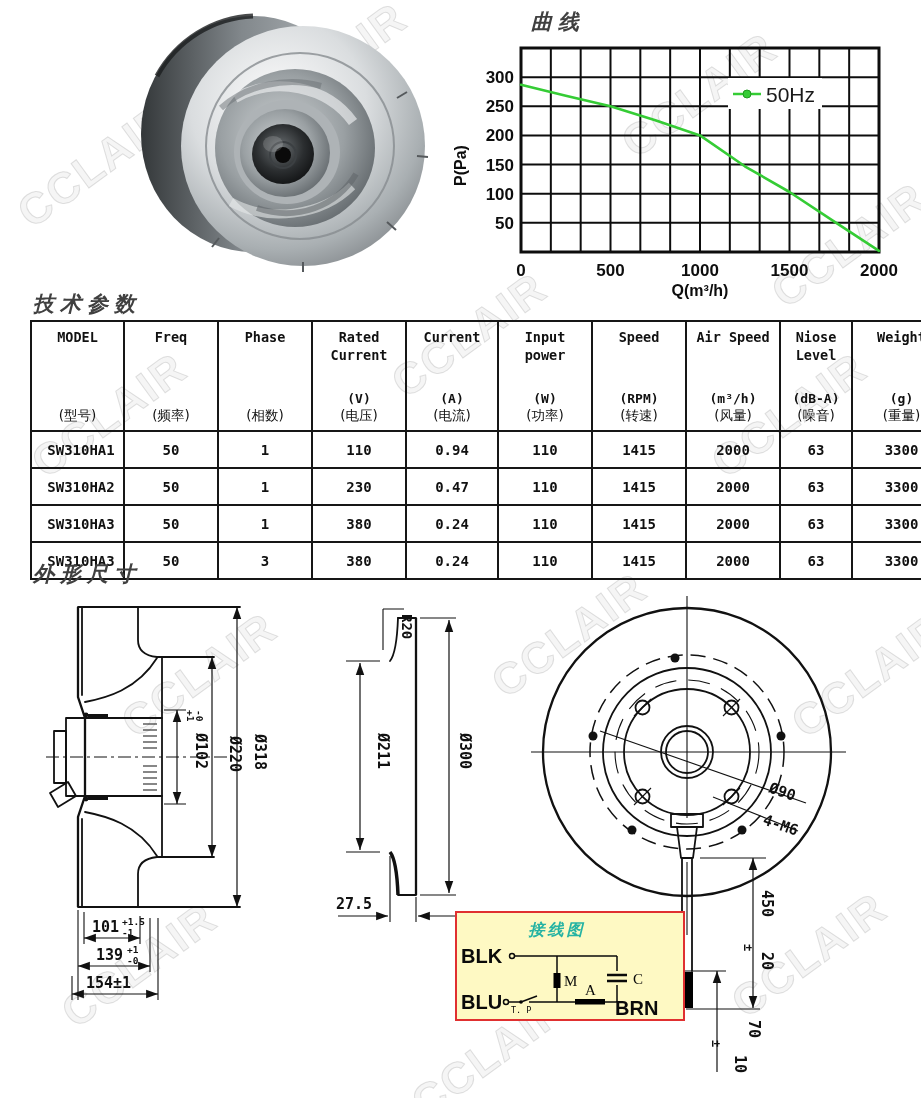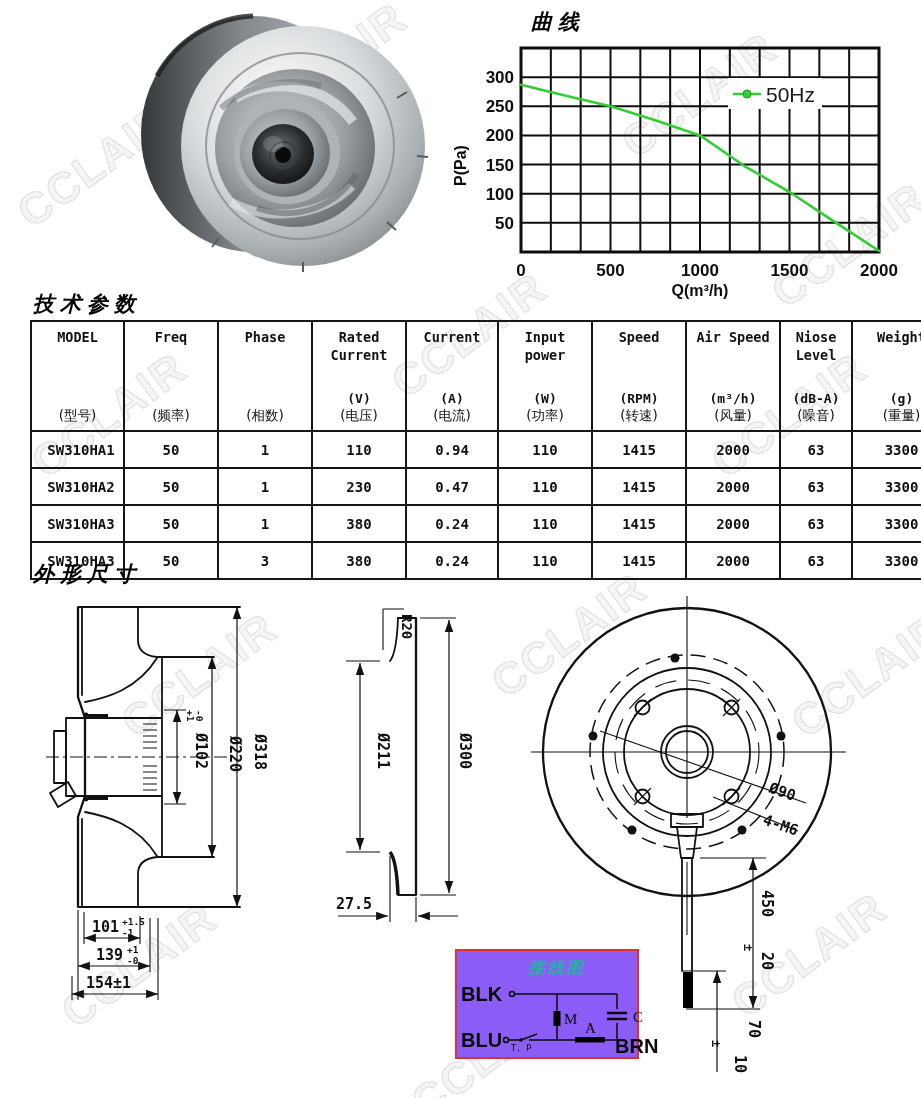--- a/index.html
+++ b/index.html
@@ -4,21 +4,21 @@
 <style>
   html,body{margin:0;padding:0;}
   body{width:921px;height:1098px;position:relative;background:#ffffff;overflow:hidden;
        font-family:"Liberation Sans",sans-serif;color:#111;}
   .abs{position:absolute;}
   
   .wm{position:absolute;font:bold 44px "Liberation Sans",sans-serif;
       color:rgba(195,195,195,0.16);-webkit-text-stroke:1px rgba(170,170,170,0.35);
       transform:rotate(-36deg);letter-spacing:2px;white-space:nowrap;pointer-events:none;}
   
-  .sechead{position:absolute;color:#000000;font:italic bold 21px "Liberation Sans",sans-serif;
+  .sechead{position:absolute;color:#404040;font:italic bold 21px "Liberation Sans",sans-serif;
            letter-spacing:6px;}
   
   .grid{stroke:#0d0d0d;stroke-width:2;}
   .plotborder{fill:none;stroke:#0d0d0d;stroke-width:3;}
   .curveline{fill:none;stroke-width:2.6;stroke-linejoin:round;stroke-linecap:round;}
   .tick{font:bold 17px "Liberation Sans",sans-serif;fill:#0d0d0d;}
   .axis{font:bold 16px "Liberation Sans",sans-serif;fill:#0d0d0d;}
   .legendtxt{font:500 21px "Liberation Sans",sans-serif;fill:#1a1a1a;}
   
   table.specs{position:absolute;left:30px;top:320px;width:880px;border-collapse:collapse;
@@ -37,22 +37,22 @@
   .thk{stroke:#111;stroke-width:3.5;fill:none;}
   .thin{stroke:#111;stroke-width:1.1;fill:none;}
   .dim{stroke:#111;stroke-width:1.2;fill:none;}
   .cl{stroke:#111;stroke-width:1;fill:none;stroke-dasharray:13 4 3 4;}
   .dash{stroke:#111;stroke-width:1.5;fill:none;stroke-dasharray:15 8;}
   .dash2{stroke:#111;stroke-width:1.1;fill:none;stroke-dasharray:22 12;}
   .dimtxt{font:bold 15px "DejaVu Sans Mono",monospace;fill:#111;}
   .dimsm{font:bold 9.5px "DejaVu Sans Mono",monospace;fill:#111;}
   .dimpm{font:bold 12px "DejaVu Sans Mono",monospace;fill:#111;}
   
-  .wiring-box{position:absolute;left:455px;top:949px;width:184px;height:110px;
-              border:2.5px solid #e03030;background:#8b5cf6;box-sizing:border-box;}
+  .wiring-box{position:absolute;left:455px;top:911px;width:230px;height:110px;
+              border:2.5px solid #e03030;background:#fef9c3;box-sizing:border-box;}
   .wteal{fill:#26b3a3;font:italic bold 16px "Liberation Sans",sans-serif;letter-spacing:3px;}
   .wlabel{font:bold 20px "Liberation Sans",sans-serif;fill:#0a0a0a;}
   .wsym{font:15px "Liberation Serif",serif;fill:#0a0a0a;}
   .wtp{font:8.5px "DejaVu Sans Mono",monospace;fill:#0a0a0a;}
   .wln{stroke:#0a0a0a;stroke-width:1.5;fill:none;}
 </style>
 </head>
 <body>
 
 <div>

